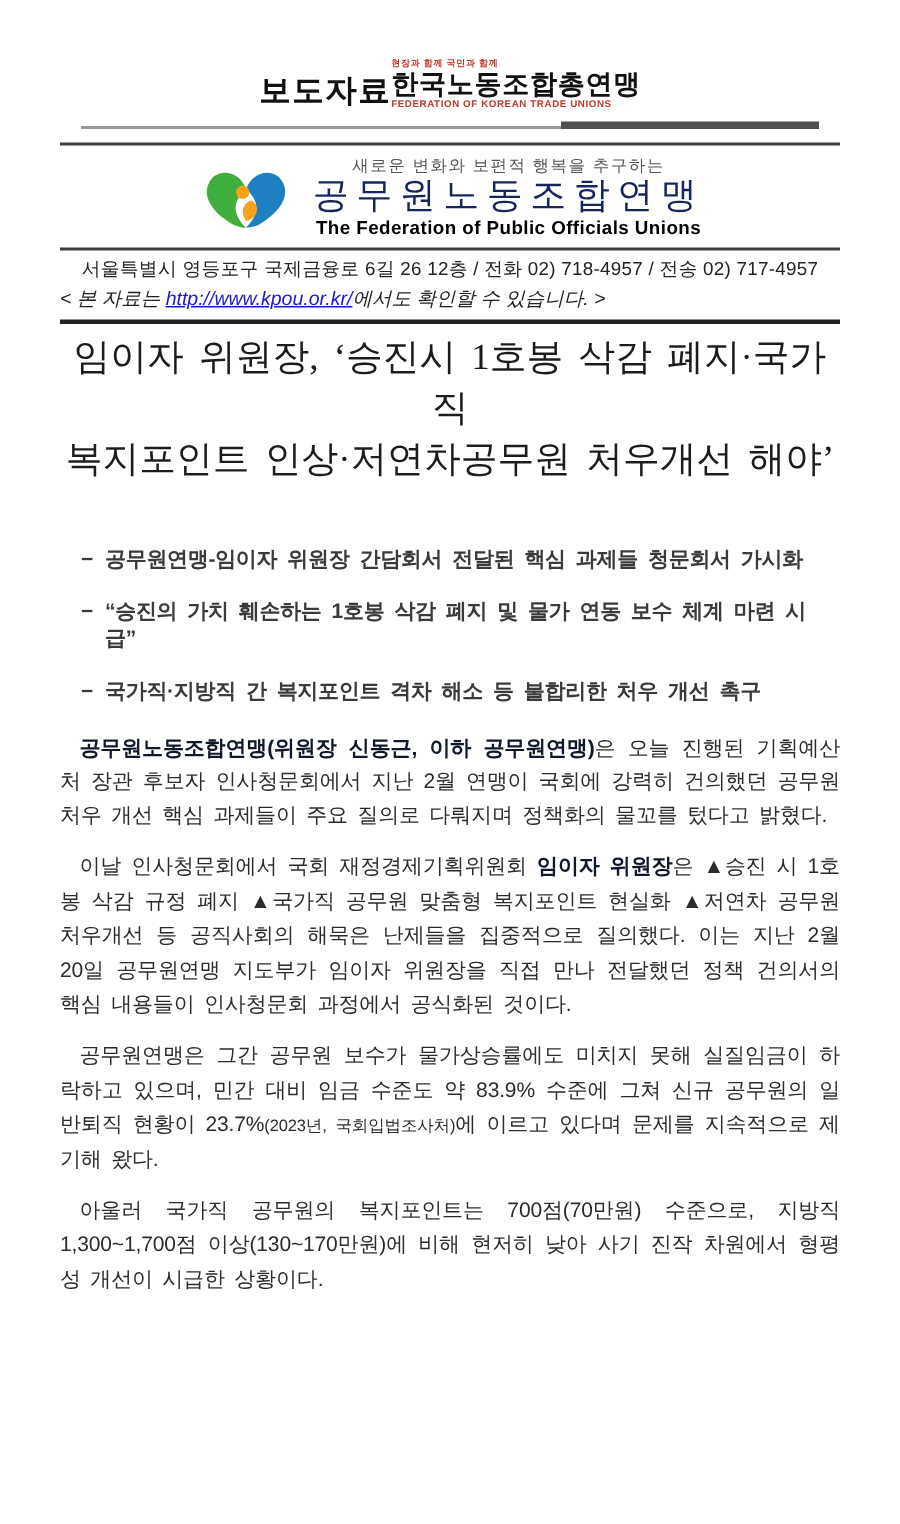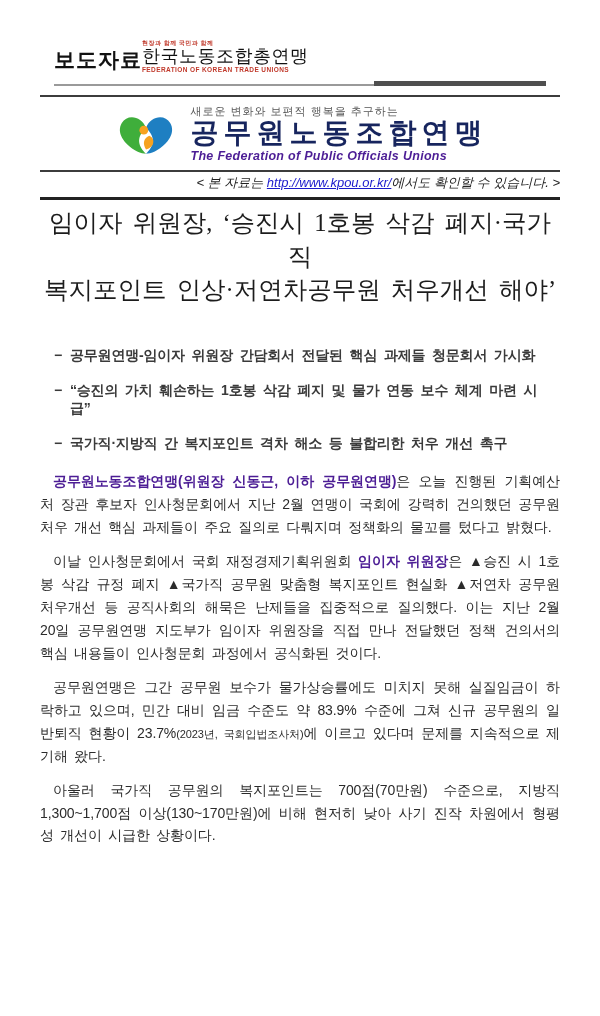--- a/index.html
+++ b/index.html
@@ -5,44 +5,44 @@
   * { margin:0; padding:0; box-sizing:border-box; }
   html,body { background:#ffffff; }
   body {
     width:600px; min-height:1016px; margin:0 auto;
     font-family:"Liberation Sans","DejaVu Sans",sans-serif;
     color:#2e2e2e; overflow:hidden;
   }
   .page { padding:40px 40px 30px 40px; }
 
   
-  .header-row { display:flex; justify-content:flex-start; align-items:flex-end; padding:0 14px 6px 14px; }
+  .header-row { display:flex; justify-content:center; align-items:flex-end; padding:0 14px 6px 14px; }
   .press-label { font-size:21px; font-weight:bold; color:#111; letter-spacing:1px; }
   .fktu { text-align:left; line-height:1.1; }
   .fktu-slogan { font-size:6px; color:#c0392b; font-weight:bold; letter-spacing:.5px; }
-  .fktu-name { font-size:18px; font-weight:400; color:#111; letter-spacing:.5px; }
+  .fktu-name { font-size:18px; font-weight:700; color:#111; letter-spacing:.5px; }
   .fktu-en { font-size:6.5px; color:#c0392b; font-weight:bold; letter-spacing:.4px; }
   .rule-row { display:flex; align-items:flex-end; padding:0 14px; height:6px; }
   .rule-thin { flex:1; border-bottom:2px solid #9a9a9a; }
   .rule-thick { width:172px; height:5px; background:#4f4f4f; }
 
   
   .banner { margin-top:9px; border-top:2px solid #3c3c3c; padding:8px 0 6px 0;
             display:flex; justify-content:center; align-items:center; gap:12px; }
-  .banner-text { text-align:left; line-height:1.15; }
+  .banner-text { text-align:center; line-height:1.15; }
   .banner-slogan { font-size:11px; color:#555; letter-spacing:1px; }
-  .banner-name { font-size:28px; font-weight:bold; color:#17255e; letter-spacing:5px; }
-  .banner-en { font-size:12.5px; color:#4c1d95; font-weight:bold; letter-spacing:.3px;font-style:italic; }
+  .banner-name { font-size:24px; font-weight:normal; color:#17255e; letter-spacing:5px; }
+  .banner-en { font-size:12.5px; color:#000000; font-weight:bold; letter-spacing:.3px; }
 
   
   .info { border-top:2px solid #3c3c3c; border-bottom:3px solid #222; font-size:12.5px; }
   .info-row1 { display:flex; justify-content:space-between; align-items:center;
                padding:4px 4px 4px 56px; border-bottom:1.5px solid #444; font-weight:bold; color:#222; }
   .info-center { text-align:center; padding-top:4px; color:#222; letter-spacing:.2px; }
-  .info-note { text-align:right; font-style:italic; padding:2px 0 5px 0; color:#222; font-size:13px; }
+  .info-note { text-align:left; font-style:italic; padding:2px 0 5px 0; color:#222; font-size:13px; }
   .info-note a { color:#1a1acc; }
   .sep { margin:0 6px; font-weight:normal; }
 
   
   .kicker { margin-top:26px; text-align:center; font-size:19px; font-weight:bold;
             color:#1b1be8; letter-spacing:-0.2px; word-spacing:3px; }
   .main-title { margin-top:6px; text-align:center;
                 font-family:"Liberation Serif","DejaVu Serif",serif;
                 font-size:24.5px; font-weight:500; color:#1c1c1c;
                 line-height:1.38; word-spacing:4px; }
@@ -51,21 +51,21 @@
   .subpoints { margin-top:40px; padding:0 8px; }
   .subpoint { display:flex; font-size:14px; font-weight:bold; color:#3a3a3a;
               margin-bottom:17px; word-spacing:3px; letter-spacing:-0.2px; }
   .subpoint .dash { margin:0 8px 0 6px; font-weight:bold; }
 
   
   .body-text { margin-top:14px; }
   .body-text p { font-size:14px; line-height:1.64; text-align:justify;
                  text-indent:13px; margin-bottom:11px; color:#2b2b2b;
                  word-spacing:2.5px; letter-spacing:-0.1px; }
-  .seg-bold { font-weight:bold; color:#4c1d95; }
+  .seg-bold { font-weight:bold; color:#0f172a; }
   .seg-small { font-size:11px; }
 </style>
 </head>
 <body>
 
 <div class="page">
 
   <div class="header-row">
     <div class="press-label">보도자료</div>
     <div class="fktu">
@@ -87,20 +87,21 @@
       <path d="M66 48 C78 53 75 70 60 73 C53 62 56 52 66 48 Z" fill="#f6a21f"></path>
     </svg>
     <div class="banner-text">
       <div class="banner-slogan">새로운 변화와 보편적 행복을 추구하는</div>
       <div class="banner-name">공무원노동조합연맹</div>
       <div class="banner-en">The Federation of Public Officials Unions</div>
     </div>
   </div>
 
   <div class="info">
+    <div class="info-center">서울특별시 영등포구 국제금융로 6길 26 12층 / 전화 02) 718-4957 / 전송 02) 717-4957</div>
     <div class="info-note">
       <span>&lt; 본 자료는 </span><a href="#">http://www.kpou.or.kr/</a><span>에서도 확인할 수 있습니다. &gt;</span>
     </div>
   </div>
 
   <div class="main-title">
     <div>임이자 위원장, ‘승진시 1호봉 삭감 폐지·국가직</div>
     <div>복지포인트 인상·저연차공무원 처우개선 해야’</div>
   </div>
 

